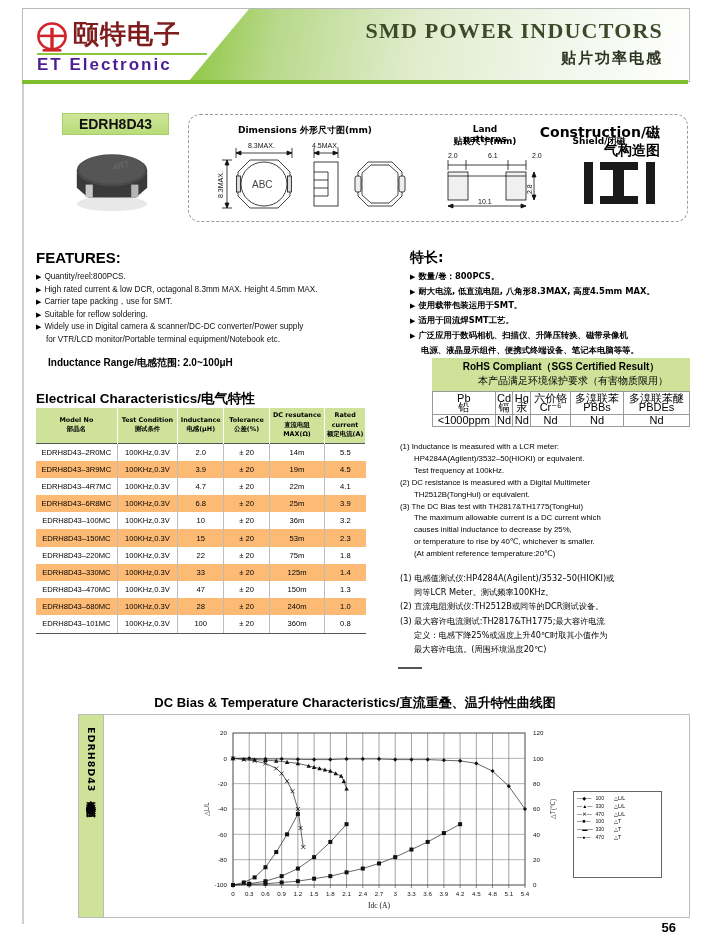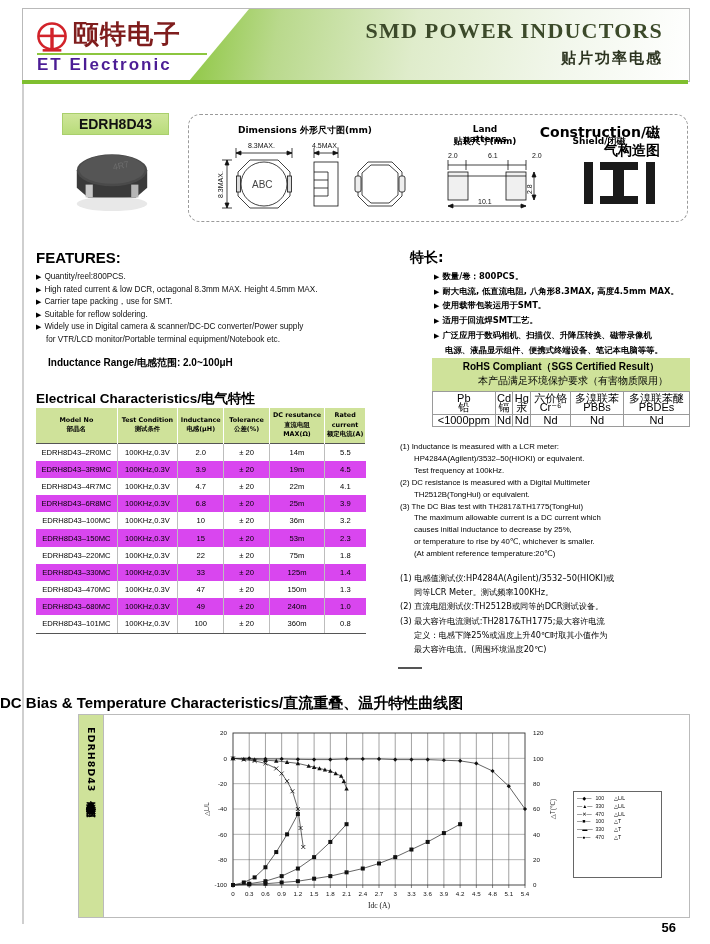--- a/index.html
+++ b/index.html
@@ -57,21 +57,21 @@
   .feat-list{position:absolute;left:36px;top:271px;width:330px;font-size:8.2px;
     line-height:11.6px;color:#111;}
   .feat-list div{margin-bottom:1px;}
   .bull{color:#000;font-size:7px;margin-right:3px;}
   .range{position:absolute;left:48px;top:355px;font-size:10px;font-weight:bold;line-height:15px;}
 
   .tech-h{position:absolute;left:410px;top:249px;font-size:14px;font-weight:bold;
     font-family:"DejaVu Sans",sans-serif;}
   .tech-list{position:absolute;left:410px;top:270px;width:290px;font-size:8.4px;
     line-height:12.2px;font-weight:bold;font-family:"DejaVu Sans",sans-serif;}
-  .tech-list div{margin-bottom:1.5px;margin-left:24px;}
+  .tech-list div{margin-bottom:1.5px;}
 
   
   .rohs{position:absolute;left:432px;top:358px;width:258px;}
   .rohs-top{background:#cfe29a;text-align:center;padding:2px 0 3px;}
   .rohs-top div:first-child{font-size:10px;font-weight:bold;font-family:"Liberation Sans",sans-serif;}
   .rohs-top div:last-child{font-size:10px;font-family:Liberation Sans, sans-serif;padding-left:24px;}
   .rohs table{border-collapse:collapse;width:100%;font-size:11px;}
   .rohs td{border:1px solid #9a9a9a;text-align:center;padding:1px 0;line-height:9px;}
   .rohs .hd{background:#fff;height:20px;}
 
@@ -79,35 +79,35 @@
   .ec-h{position:absolute;left:36px;top:390px;font-size:13.5px;font-weight:bold;}
   .ectab{position:absolute;left:36px;top:408px;width:330px;border-collapse:collapse;
     font-size:7.6px;}
   .ectab th{background:#cfe29a;border-left:1px solid #fff;border-right:1px solid #fff;
     padding:3px 1px;line-height:9.5px;font-weight:bold;font-family:"DejaVu Sans",sans-serif;
     font-size:6.4px;}
   .ectab th:first-child{border-left:none;margin-top:48px;}
   .ectab td{text-align:center;padding:4.1px 1px;border-left:1px solid #bdbdbd;
     font-size:7.6px;}
   .ectab td:first-child{border-left:none;}
-  .ectab tr.alt td{background:#d946ef;}
+  .ectab tr.alt td{background:#fdba74;}
   .ectab tr.last td{border-bottom:1.5px solid #555;}
   .ectab thead tr{border-bottom:1.5px solid #555;}
 
   
   .notes-en{position:absolute;left:400px;top:441px;width:300px;font-size:7.8px;
     line-height:11.9px;}
   .notes-cn{position:absolute;left:400px;top:571px;width:300px;font-size:8.2px;
     line-height:14.2px;font-family:"DejaVu Sans",sans-serif;}
   .n-ind{padding-left:14px;}
   .notes-rule{position:absolute;left:398px;top:667px;width:24px;height:2px;background:#555;}
 
   
-  .chart-h{position:absolute;left:0;top:694px;width:710px;text-align:left;
-    font-size:15px;font-weight:bold;}
+  .chart-h{position:absolute;left:0;top:694px;width:710px;text-align:center;
+    font-size:13px;font-weight:bold;}
   .chart-outer{position:absolute;left:78px;top:714px;width:610px;height:202px;
     border:1px solid #bbb;background:#fff;}
   .vbar{position:absolute;left:0;top:0;width:24px;height:202px;background:#cfe29a;
     border-right:1px solid #bbb;}
   .vbar span{display:block;writing-mode:vertical-rl;font-size:9.5px;font-weight:bold;
     line-height:14px;margin:12px auto 0;letter-spacing:1px;font-family:"DejaVu Sans",sans-serif;}
   .plot{position:absolute;left:24px;top:0;width:499px;height:202px;}
   .legendbox{position:absolute;left:470px;top:76px;width:84px;height:82px;
     border:1px solid #666;background:#fff;font-size:5.2px;padding:3px 0 0 3px;
     line-height:7.8px;}
@@ -361,21 +361,21 @@
           <td>EDRH8D43–470MC</td>
           <td>100KHz,0.3V</td>
           <td>47</td>
           <td>± 20</td>
           <td>150m</td>
           <td>1.3</td>
         </tr>
       <tr class="alt">
           <td>EDRH8D43–680MC</td>
           <td>100KHz,0.3V</td>
-          <td>49</td>
+          <td>28</td>
           <td>± 20</td>
           <td>240m</td>
           <td>1.0</td>
         </tr>
       <tr class="last">
           <td>EDRH8D43–101MC</td>
           <td>100KHz,0.3V</td>
           <td>100</td>
           <td>± 20</td>
           <td>360m</td>

